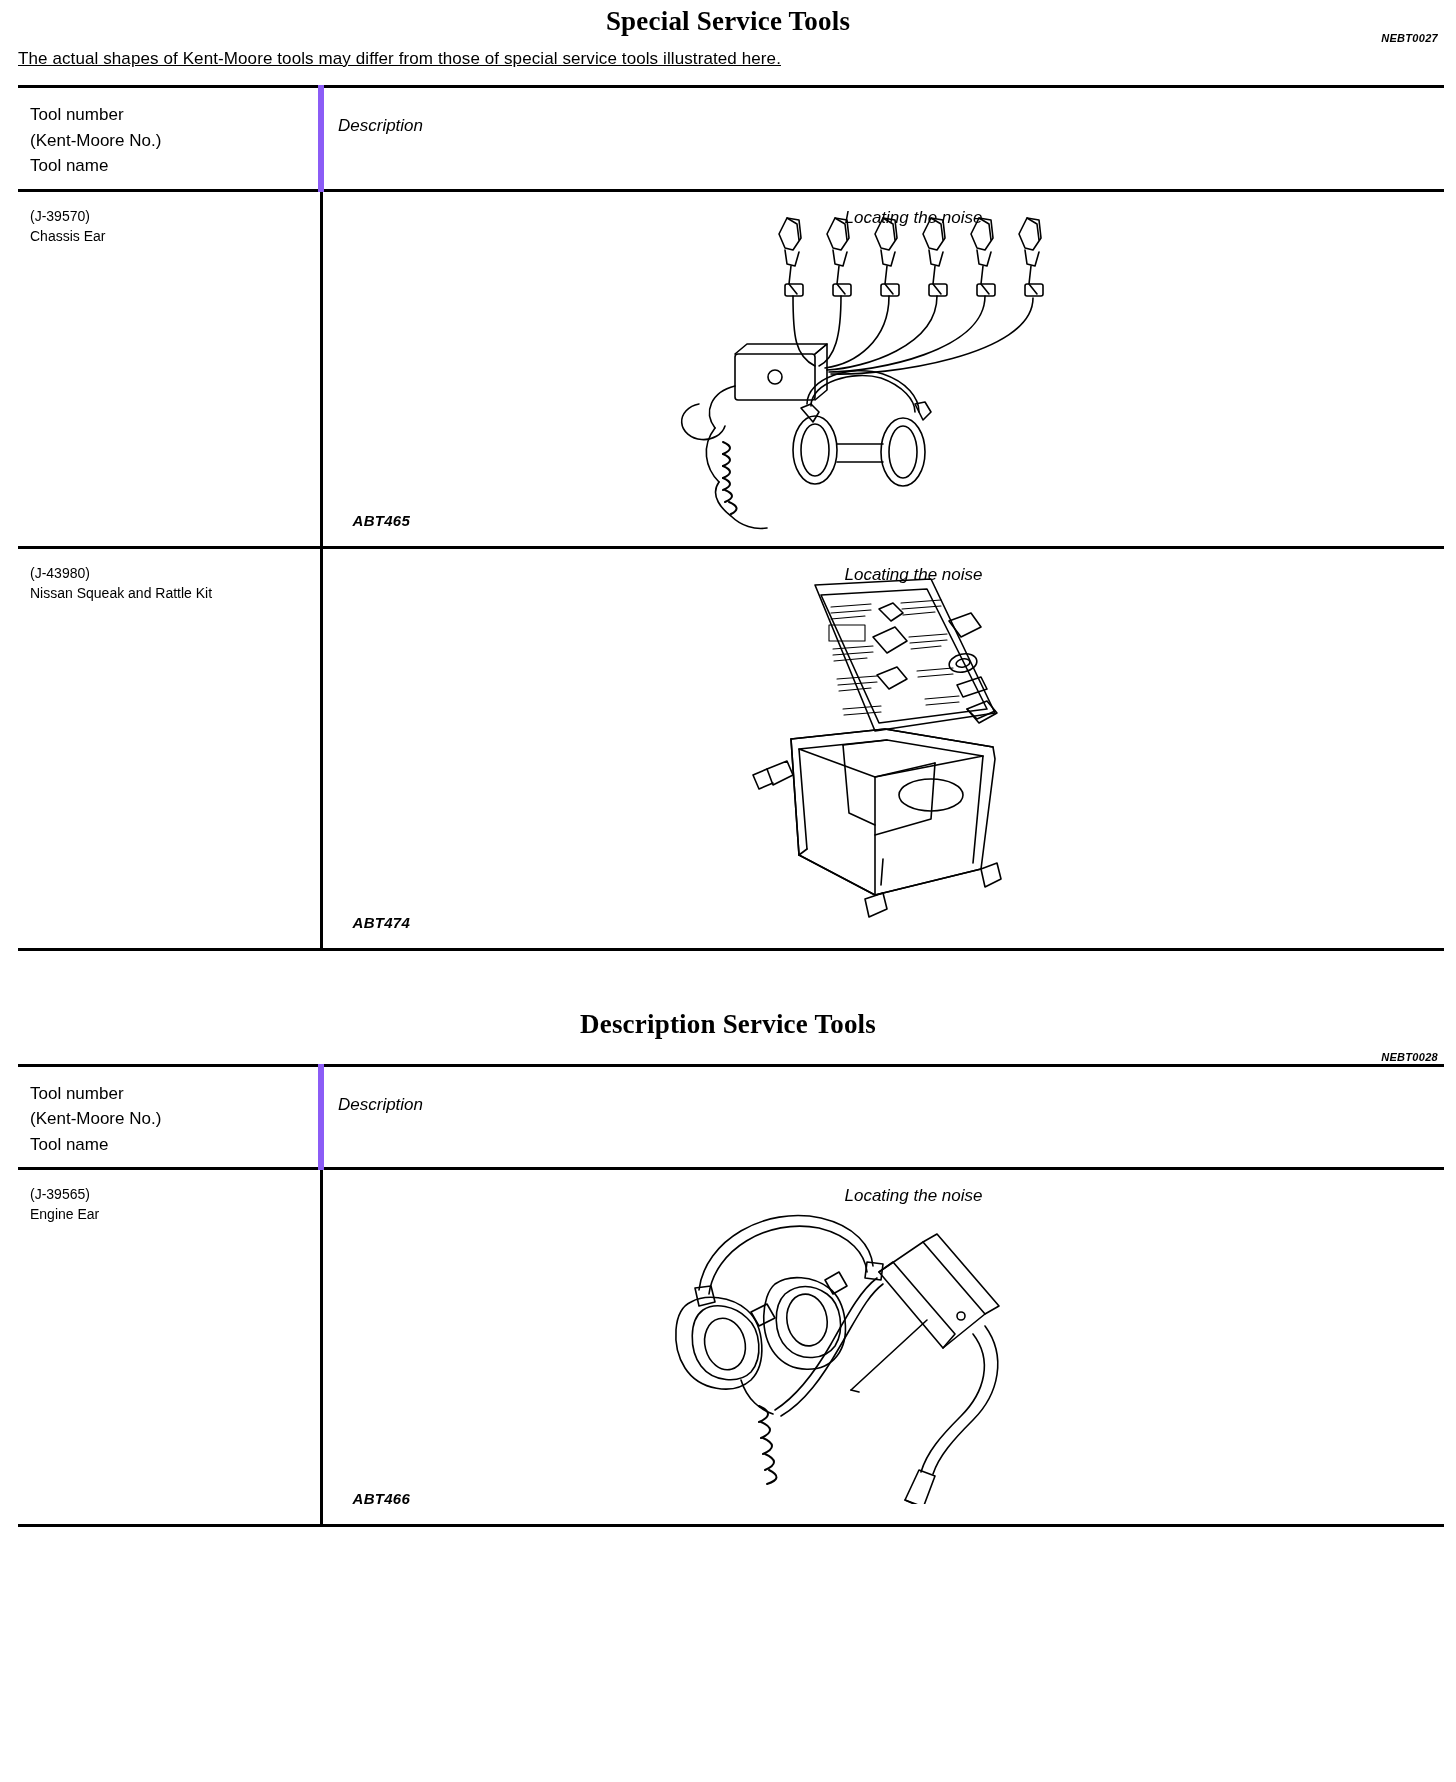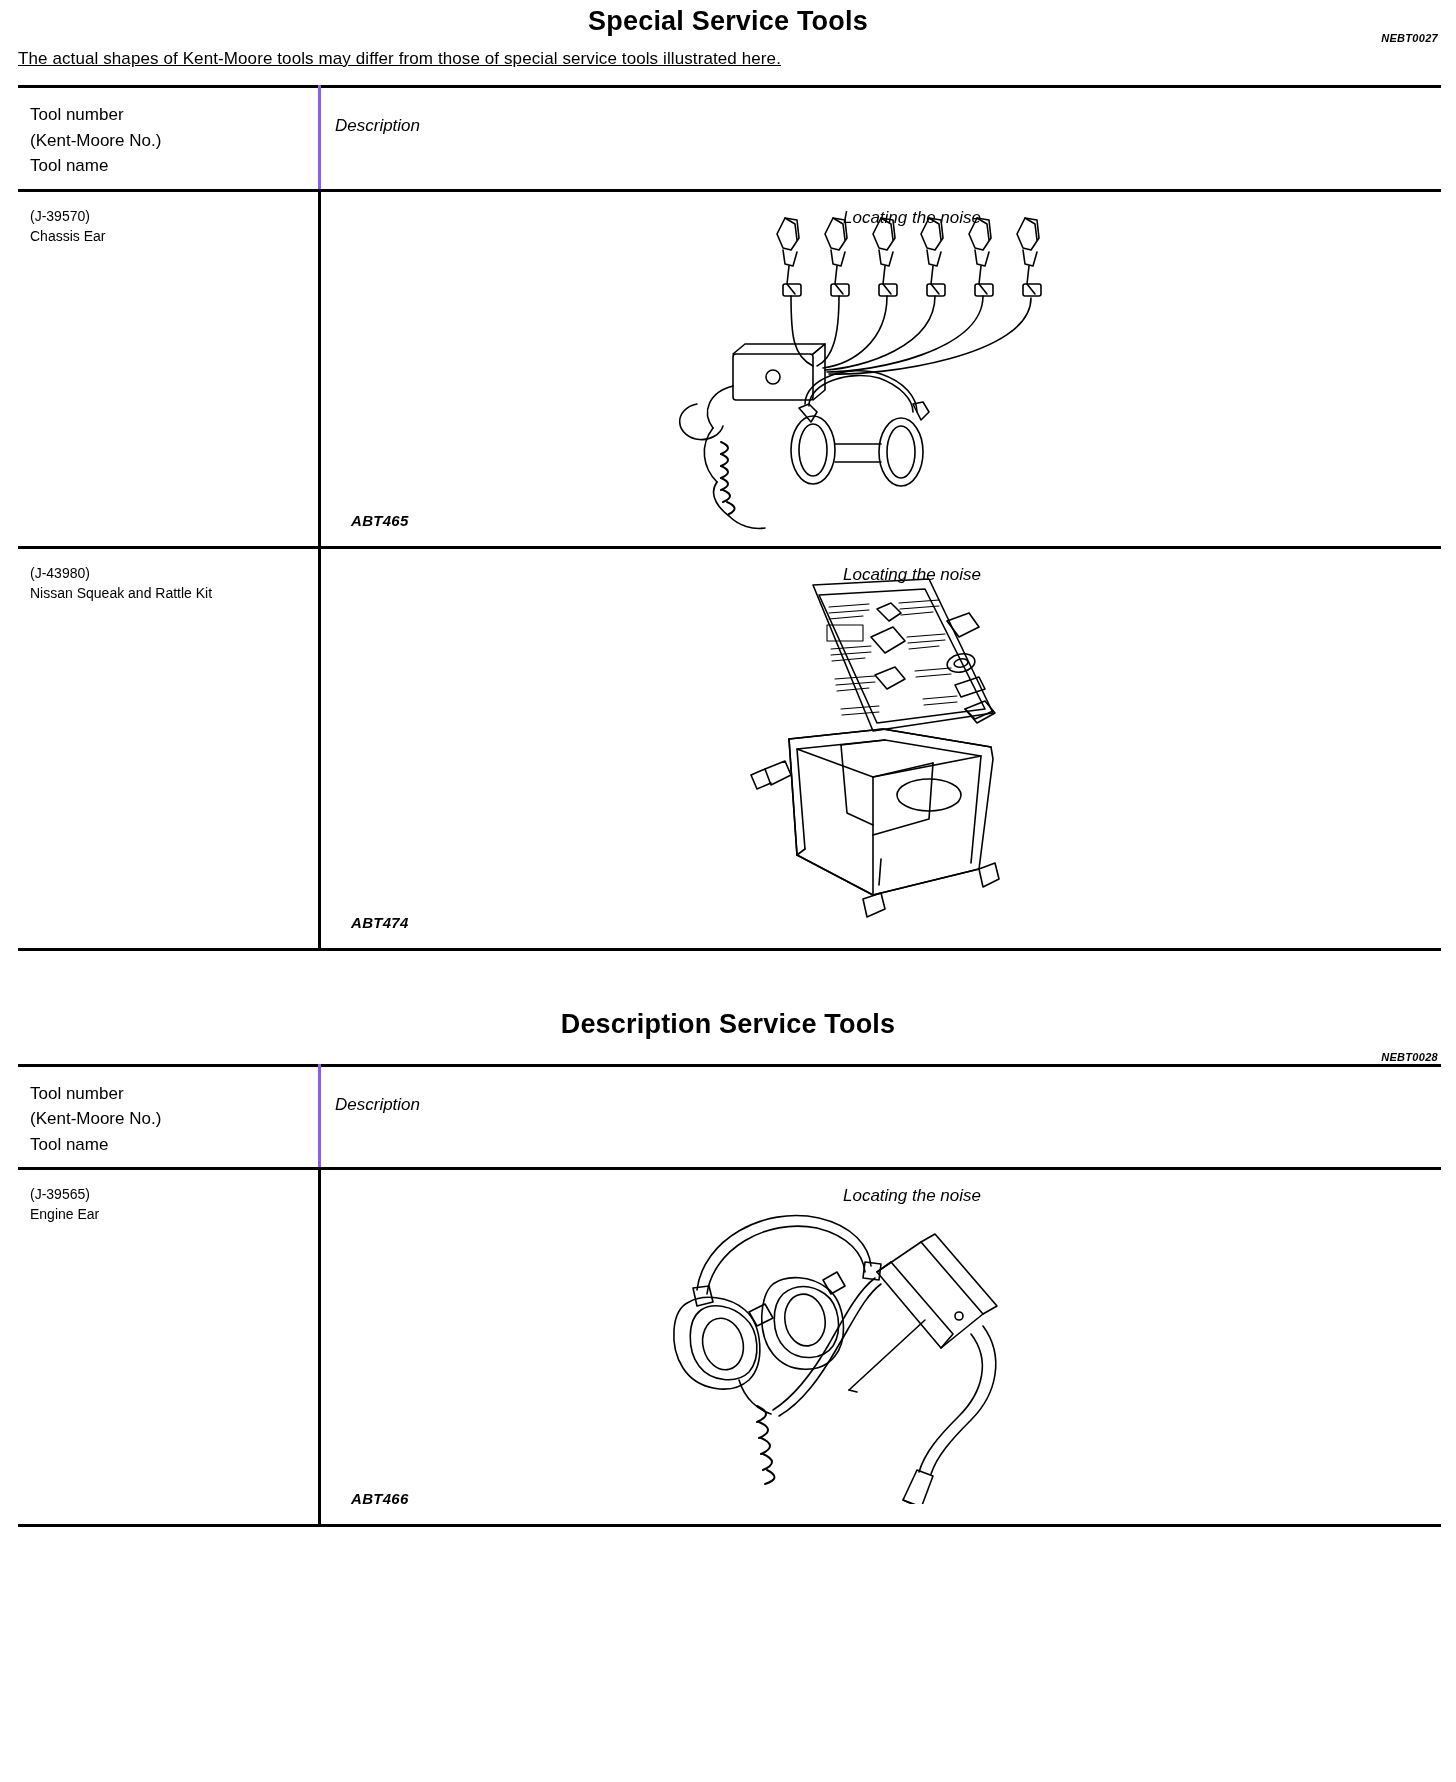--- a/index.html
+++ b/index.html
@@ -23,20 +23,21 @@
   }
 
   
   .section-title {
     text-align: center;
     font-size: 27px;
     font-weight: bold;
     letter-spacing: 0.2px;
     margin: 0;
     padding: 0;
+    font-family: Liberation Serif, serif;
   }
   .section-subtitle {
     font-size: 17px;
     margin: 12px 0 0 18px;
     letter-spacing: 0.1px;
     text-decoration: underline;
   }
   .doc-code {
     position: absolute;
     right: 18px;
@@ -61,21 +62,21 @@
   .col-left  { width: 300px; }
   .col-right { width: 1120px; }
 
   .tbl-top-border    { border-top: 3px solid #000; }
   .tbl-bottom-border { border-bottom: 3px solid #c4b5fd; }
 
   .hdr-row td {
     border-bottom: 3px solid #000;
     height: 86px;
   }
-  .hdr-row td.col-left { border-right: 3px solid #8b5cf6; }
+  .hdr-row td.col-left { border-right: 6px solid #8b5cf6; }
 
   .row td {
     border-bottom: 3px solid #000;
   }
   .row td.col-left { border-right: 3px solid #000; }
 
   .cell-pad-l {
     padding: 14px 10px 10px 12px;
     font-size: 14px;
     line-height: 1.45;

